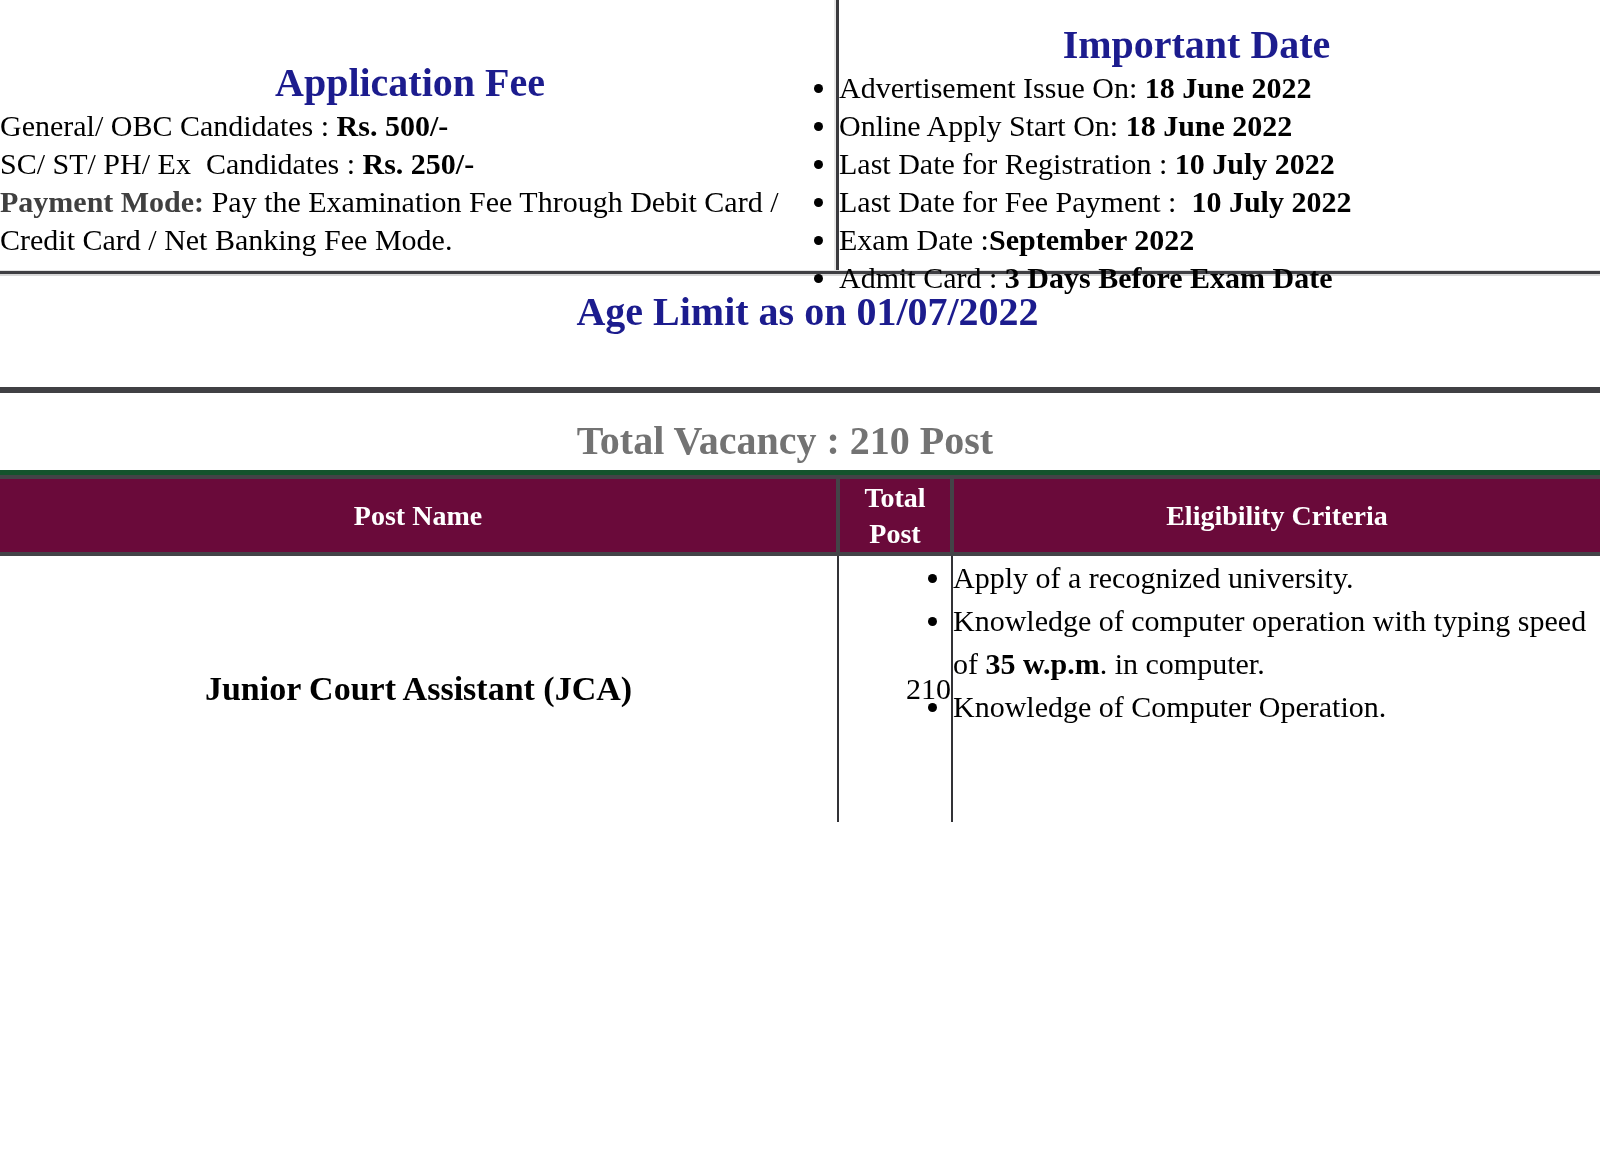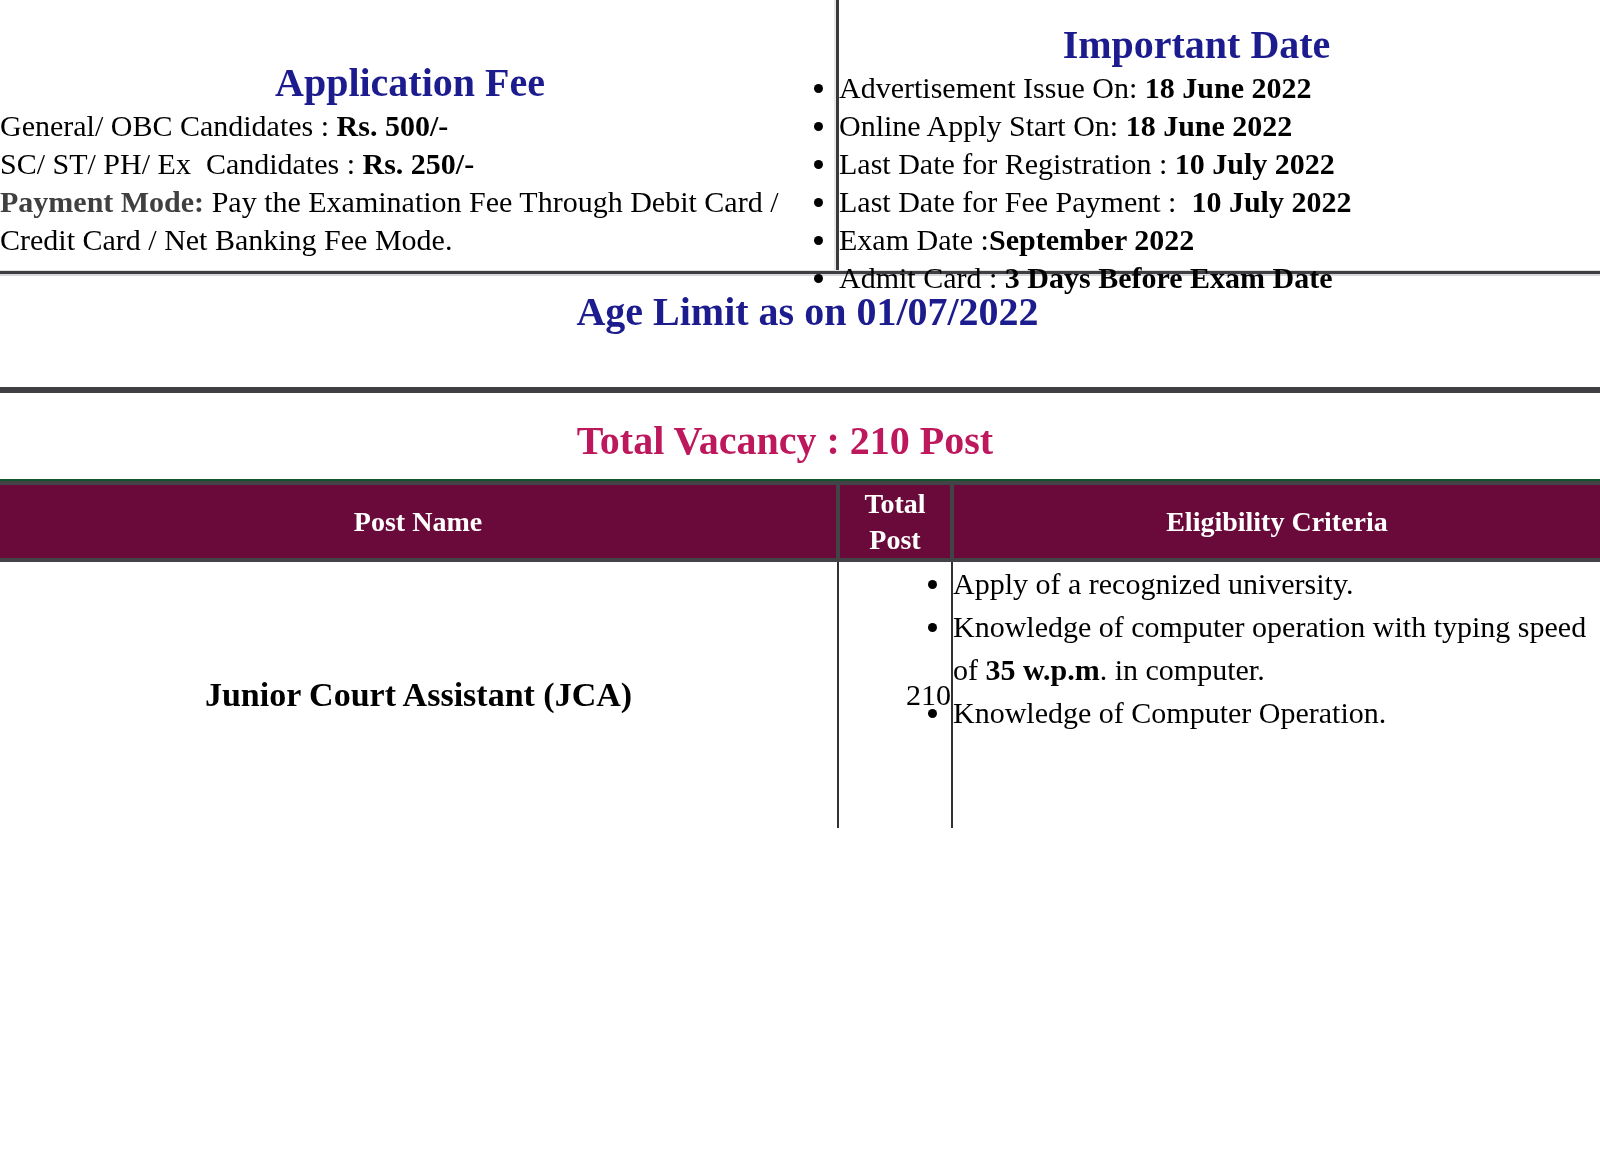--- a/index.html
+++ b/index.html
@@ -84,25 +84,25 @@
   }
 
   
   .vacancy-section h2.heading { margin-top: 10px; padding-right: 30px; }
   .total-vacancy {
     margin-top: 25px;
     padding-right: 30px;
     font-size: 40px;
     line-height: 46px;
     font-weight: bold;
-    color: #be185d;
-    text-align: center;
-  }
-
-  .table-wrap { margin-top: 15px; border-top: 2px solid #14532d; }
+    color: #737373;
+    text-align: center;
+  }
+
+  .table-wrap { margin-top: 6px; border-top: 5px solid #14532d; }
   table.vtable {
     width: 100%;
     border-collapse: collapse;
     table-layout: fixed;
     border-top: 4px solid #434347;
     border-bottom: none;
   }
   col.c1 { width: 838px; }
   col.c2 { width: 114px; }
   col.c3 { width: 648px; }

